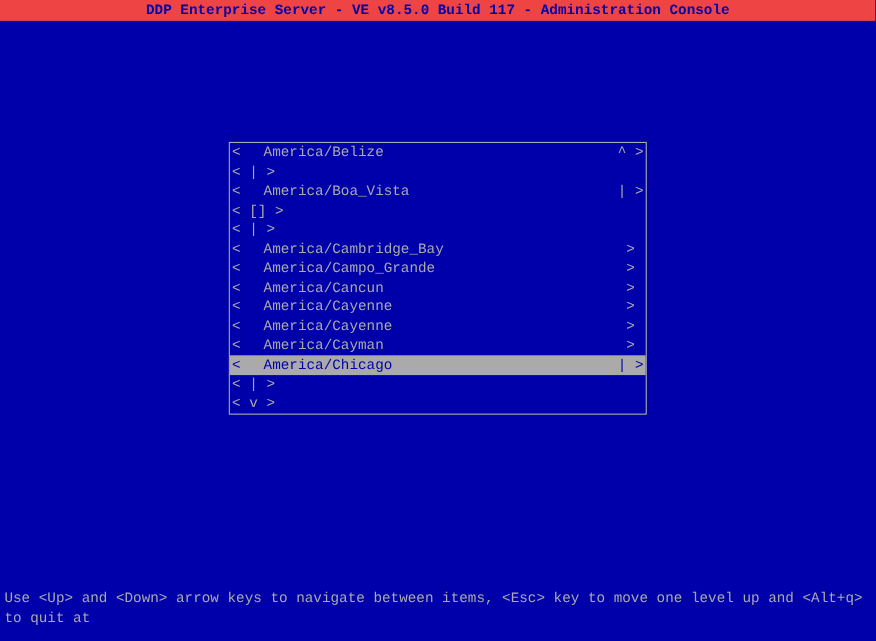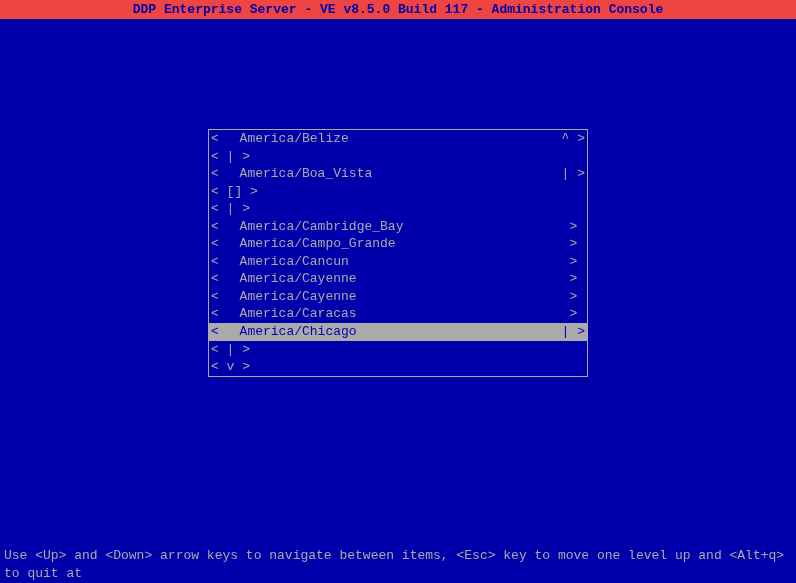--- a/index.html
+++ b/index.html
@@ -72,21 +72,21 @@
       text-align: right;
     }
 
     #status-bar {
       position: absolute;
       bottom: 0;
       left: 0;
       right: 0;
       background-color: #0000aa;
       color: #aaaaaa;
-      padding: 4px 4px 0 4px;
+      padding: 4px 4px 12px 4px;
       font-size: 13px;
       line-height: 1.4;
     }
   </style>
 </head>
 <body>
 
 <div id="title-bar">
   <span>DDP Enterprise Server - VE v8.5.0 Build 117 - Administration Console</span>
 </div>
@@ -96,21 +96,21 @@
   <div class="list-item"><span class="item-prefix">&lt; </span><span class="item-name">America/Belize</span><span class="item-suffix">^ &gt;</span></div>
       <div class="list-item"><span class="item-prefix">&lt; </span><span class="item-suffix">| &gt;</span></div>
       <div class="list-item"><span class="item-prefix">&lt; </span><span class="item-name">America/Boa_Vista</span><span class="item-suffix">| &gt;</span></div>
       <div class="list-item"><span class="item-prefix">&lt; </span><span class="item-suffix">[] &gt;</span></div>
       <div class="list-item"><span class="item-prefix">&lt; </span><span class="item-suffix">| &gt;</span></div>
       <div class="list-item"><span class="item-prefix">&lt; </span><span class="item-name">America/Cambridge_Bay</span><span class="item-suffix">&gt; </span></div>
       <div class="list-item"><span class="item-prefix">&lt; </span><span class="item-name">America/Campo_Grande</span><span class="item-suffix">&gt; </span></div>
       <div class="list-item"><span class="item-prefix">&lt; </span><span class="item-name">America/Cancun</span><span class="item-suffix">&gt; </span></div>
       <div class="list-item"><span class="item-prefix">&lt; </span><span class="item-name">America/Cayenne</span><span class="item-suffix">&gt; </span></div>
       <div class="list-item"><span class="item-prefix">&lt; </span><span class="item-name">America/Cayenne</span><span class="item-suffix">&gt; </span></div>
-      <div class="list-item"><span class="item-prefix">&lt; </span><span class="item-name">America/Caracas</span><span class="item-suffix">&gt; </span></div>
+      <div class="list-item"><span class="item-prefix">&lt; </span><span class="item-name">America/Cayman</span><span class="item-suffix">&gt; </span></div>
       <div class="list-item selected"><span class="item-prefix">&lt; </span><span class="item-name">America/Chicago</span><span class="item-suffix">| &gt;</span></div>
       <div class="list-item"><span class="item-prefix">&lt; </span><span class="item-suffix">| &gt;</span></div>
       <div class="list-item"><span class="item-prefix">&lt; </span><span class="item-suffix">v &gt;</span></div>
     </div>
 </div>
 
 <div id="status-bar">
   <div>Use &lt;Up&gt; and &lt;Down&gt; arrow keys to navigate between items, &lt;Esc&gt; key to move one level up and &lt;Alt+q&gt; to quit at</div>
 </div>
 

